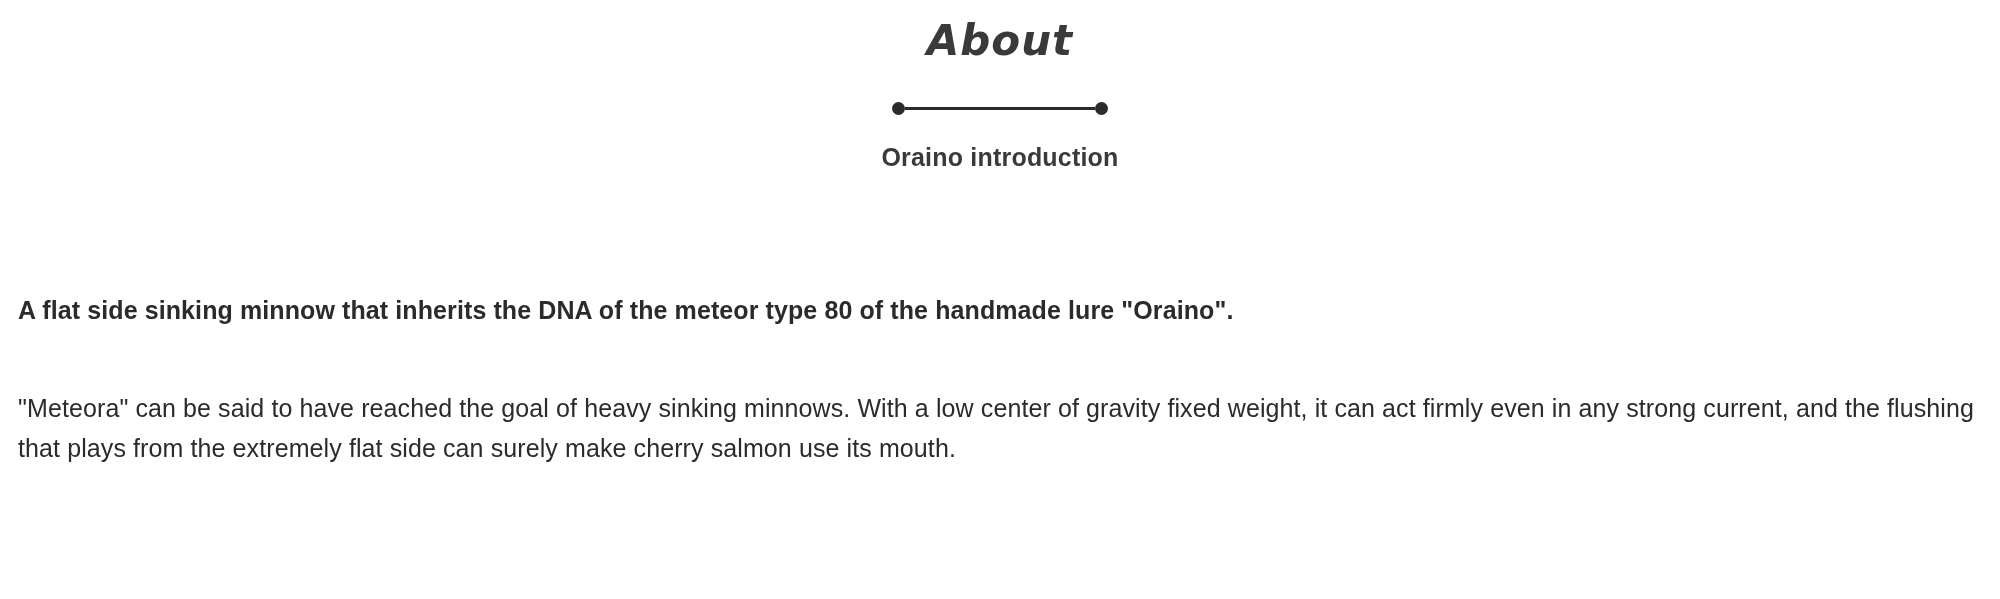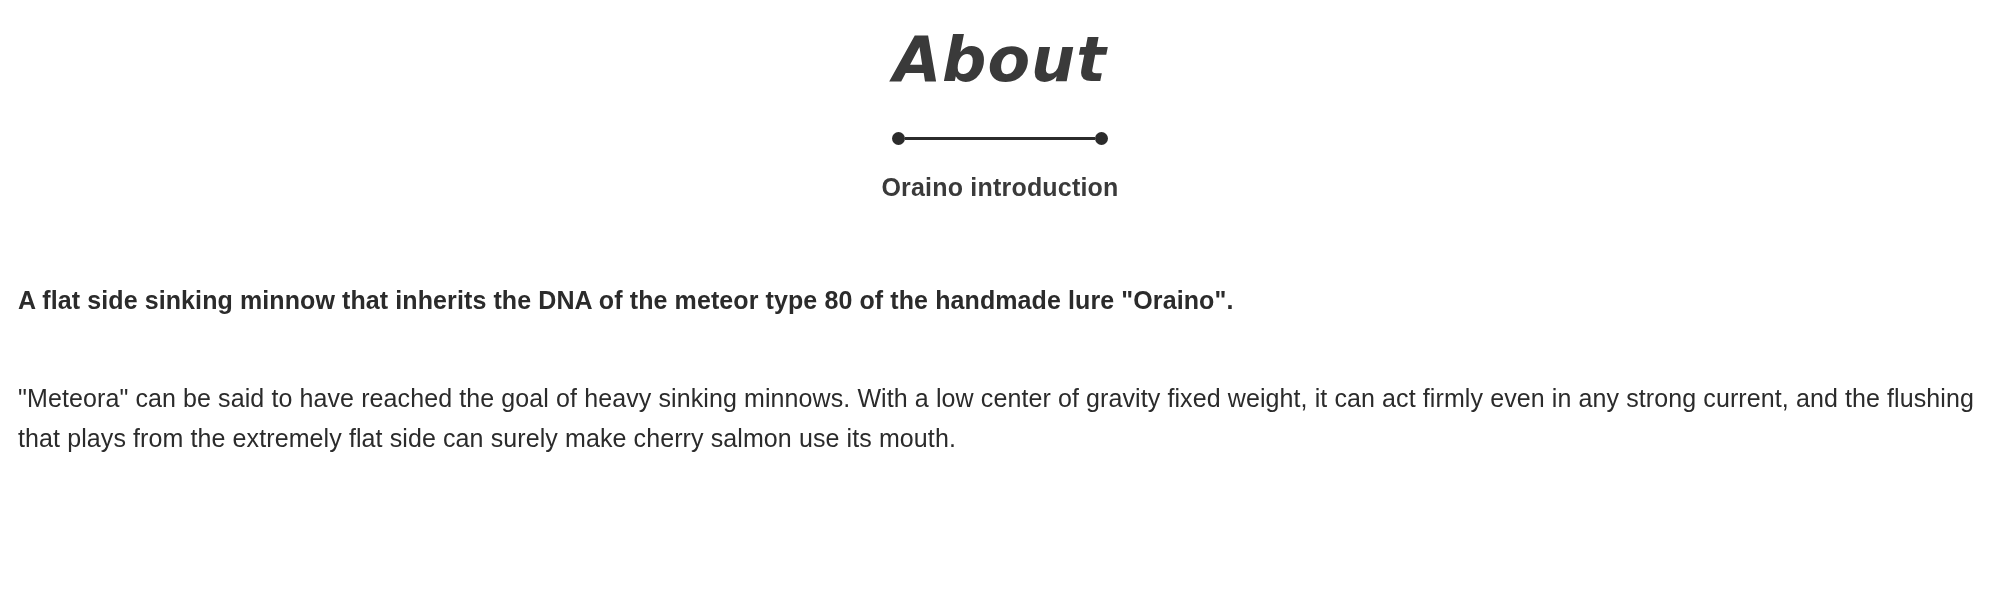--- a/index.html
+++ b/index.html
@@ -22,25 +22,25 @@
   }
   .header-block {
     width: 100%;
     text-align: center;
     padding-top: 10px;
   }
   .about-title {
     font-family: "DejaVu Sans", sans-serif;
     font-style: italic;
     font-weight: 700;
-    font-size: 62px;
+    font-size: 42px;
     letter-spacing: 1px;
     color: #3a3a3a;
     line-height: 1.1;
-    margin: 16px;
+    margin: 8px;
   }
   .divider-wrap {
     display: flex;
     align-items: center;
     justify-content: center;
     margin-top: 38px;
   }
   .divider {
     display: flex;
     align-items: center;
@@ -59,21 +59,21 @@
   .subtitle {
     margin: 0;
     padding-top: 28px;
     font-size: 25px;
     font-weight: 700;
     color: #3a3a3a;
     letter-spacing: 0.2px;
   }
   .body-block {
     padding: 0 18px;
-    margin-top: 80px;
+    margin-top: 120px;
   }
   .lead {
     font-size: 25px;
     font-weight: 700;
     color: #2b2b2b;
     margin: 0;
     line-height: 1.5;
     letter-spacing: 0.1px;
   }
   .para {

